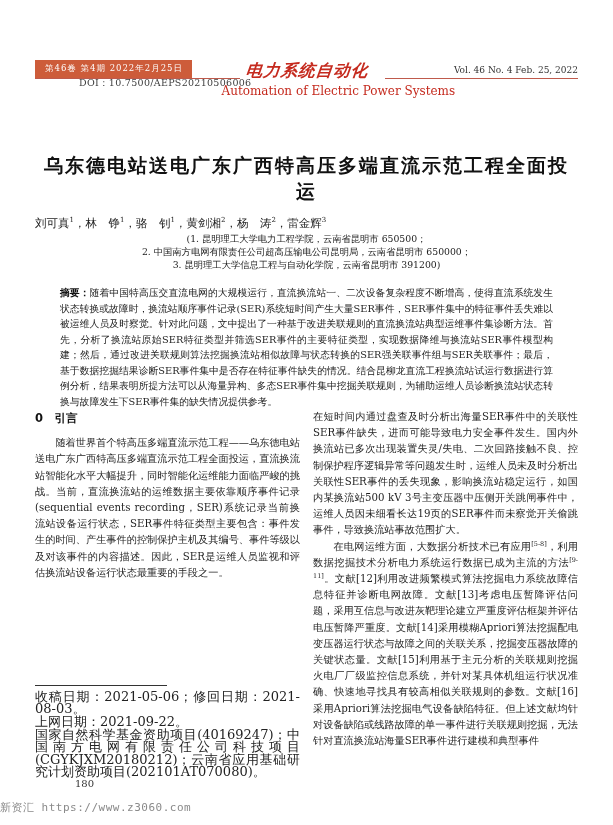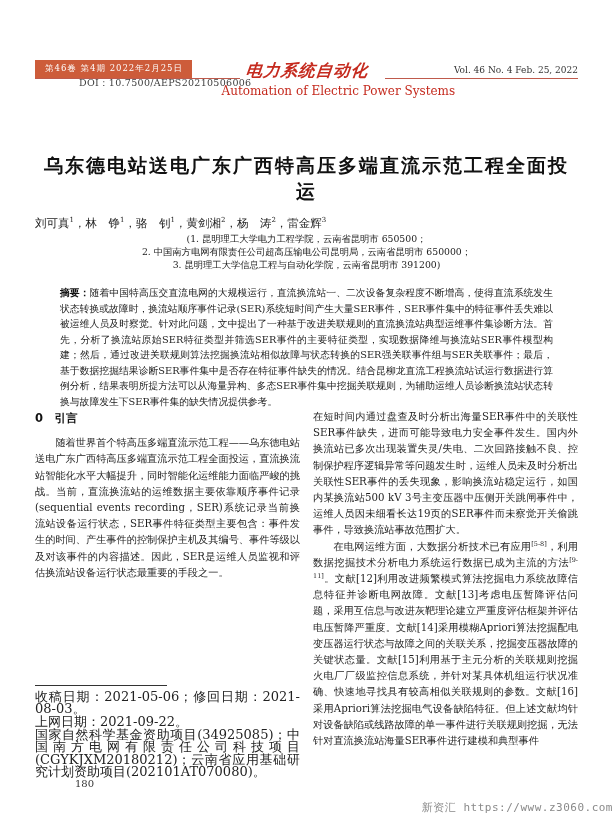--- a/index.html
+++ b/index.html
@@ -67,21 +67,21 @@
   .para{margin:0;text-align:justify;}
   .para.indent{text-indent:2em;}
   .para sup{font-size:6.5px;line-height:0;}
   
   .footnote{margin-top:auto;padding-bottom:2px;}
   .fn-rule{width:132px;border-top:1px solid #333;margin:6px 0 5px 0;}
   .fn-line{font-size:13px;line-height:12.6px;color:#222;text-align:justify;}
   
   .page-number{position:absolute;left:75px;bottom:36px;font-size:10px;color:#333;}
   .watermark{
-    position:absolute;left:0;right:0;bottom:10px;text-align:right;
+    position:absolute;left:0;right:0;bottom:10px;text-align:left;
     font-family:"DejaVu Sans Mono","Liberation Mono",monospace;
     font-size:11px;color:#8a8a8a;letter-spacing:.5px;
   }
 </style>
 </head>
 <body>
 
 <div class="page">
 
   <header class="hdr">
@@ -114,21 +114,21 @@
     <div class="col left">
       <h2 class="sec-h">0　引言</h2>
       <div id="left-paras">
           <p class="para indent">随着世界首个特高压多端直流示范工程——乌东德电站送电广东广西特高压多端直流示范工程全面投运，直流换流站智能化水平大幅提升，同时智能化运维能力面临严峻的挑战。当前，直流换流站的运维数据主要依靠顺序事件记录(sequential events recording，SER)系统记录当前换流站设备运行状态，SER事件特征类型主要包含：事件发生的时间、产生事件的控制保护主机及其编号、事件等级以及对该事件的内容描述。因此，SER是运维人员监视和评估换流站设备运行状态最重要的手段之一。</p>
         </div>
       <div class="footnote">
         <div class="fn-rule"></div>
         <div id="footnote-lines">
             <div class="fn-line">收稿日期：2021-05-06；修回日期：2021-08-03。</div>
             <div class="fn-line">上网日期：2021-09-22。</div>
-            <div class="fn-line">国家自然科学基金资助项目(34925085)；中国南方电网有限责任公司科技项目(CGYKJXM20180212)；云南省应用基础研究计划资助项目(202101AT070080)。</div>
+            <div class="fn-line">国家自然科学基金资助项目(40169247)；中国南方电网有限责任公司科技项目(CGYKJXM20180212)；云南省应用基础研究计划资助项目(202101AT070080)。</div>
           </div>
       </div>
     </div>
     <div class="col right">
       <div id="right-paras">
           <p class="para">在短时间内通过盘查及时分析出海量SER事件中的关联性SER事件缺失，进而可能导致电力安全事件发生。国内外换流站已多次出现装置失灵/失电、二次回路接触不良、控制保护程序逻辑异常等问题发生时，运维人员未及时分析出关联性SER事件的丢失现象，影响换流站稳定运行，如国内某换流站500 kV 3号主变压器中压侧开关跳闸事件中，运维人员因未细看长达19页的SER事件而未察觉开关偷跳事件，导致换流站事故范围扩大。</p>
           <p class="para indent">在电网运维方面，大数据分析技术已有应用<sup>[5-8]</sup>，利用数据挖掘技术分析电力系统运行数据已成为主流的方法<sup>[9-11]</sup>。文献[12]利用改进频繁模式算法挖掘电力系统故障信息特征并诊断电网故障。文献[13]考虑电压暂降评估问题，采用互信息与改进灰靶理论建立严重度评估框架并评估电压暂降严重度。文献[14]采用模糊Apriori算法挖掘配电变压器运行状态与故障之间的关联关系，挖掘变压器故障的关键状态量。文献[15]利用基于主元分析的关联规则挖掘火电厂厂级监控信息系统，并针对某具体机组运行状况准确、快速地寻找具有较高相似关联规则的参数。文献[16]采用Apriori算法挖掘电气设备缺陷特征。但上述文献均针对设备缺陷或线路故障的单一事件进行关联规则挖掘，无法针对直流换流站海量SER事件进行建模和典型事件</p>
         </div>
     </div>
   </div>

